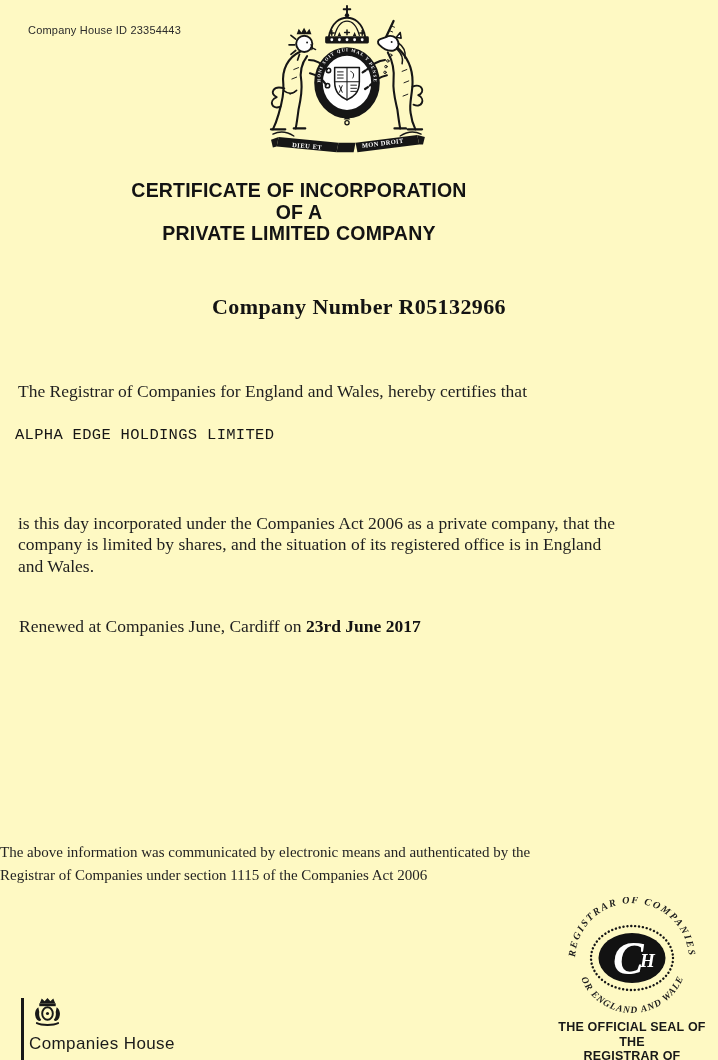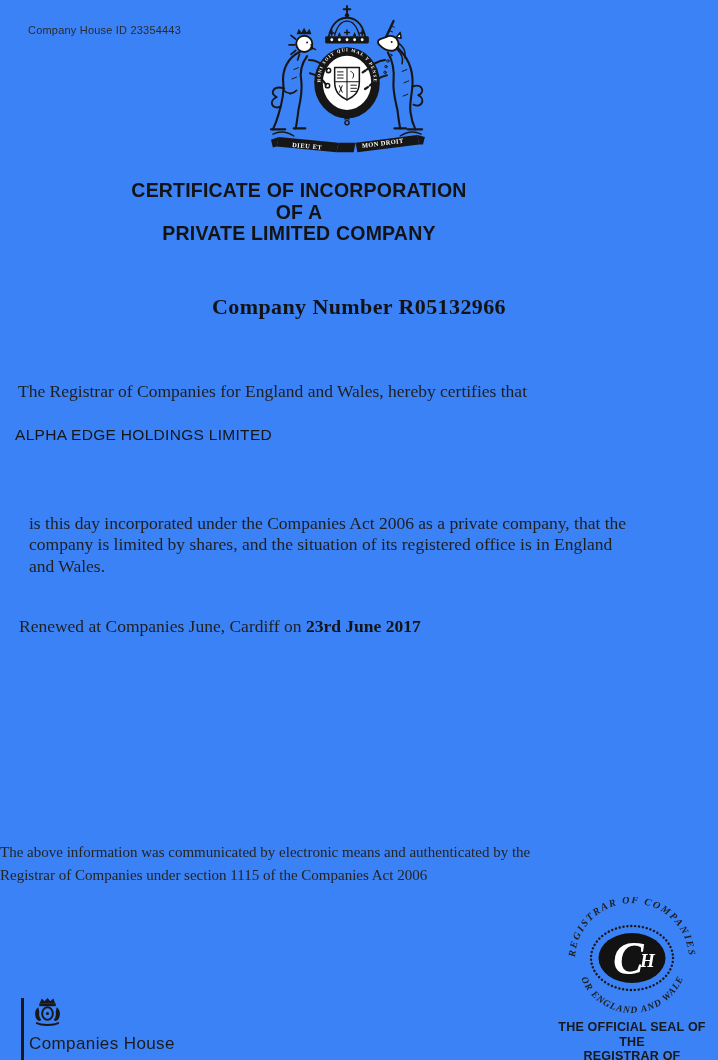--- a/index.html
+++ b/index.html
@@ -1,17 +1,17 @@
 <!DOCTYPE html>
 <html><head>
 <meta charset="utf-8">
 <style>
   html,body{margin:0;padding:0;background:#e9e9e9;}
   #page{
-    position:relative;width:718px;height:1060px;background:#3b82f6;
+    position:relative;width:718px;height:1060px;background:#fef9c3;
     font-family:"Liberation Serif",serif;color:#1f1f1f;overflow:hidden;
     margin:0 auto;
   }
   .abs{position:absolute;}
   
   .scan-id{
     left:28px;top:24px;font-family:"Liberation Sans",sans-serif;
     font-size:11px;color:#2b2b2b;letter-spacing:.2px;white-space:nowrap;
   }
   
@@ -23,25 +23,25 @@
     font-size:19.5px;line-height:21.5px;color:#131313;letter-spacing:.2px;
   }
   
   .company-number{
     left:0;top:286px;width:718px;text-align:center;
     font-family:"Liberation Serif",serif;font-weight:bold;
     font-size:22px;color:#131313;letter-spacing:.4px;margin-top:8px;
   }
   .certifies{left:18px;top:381px;font-size:17.5px;white-space:nowrap;}
   .company-name{
-    left:15px;top:426px;font-family:Liberation Sans, sans-serif;
+    left:15px;top:426px;font-family:Liberation Mono, monospace;
     font-size:15.5px;color:#161616;letter-spacing:.3px;white-space:nowrap;
   }
   .incorp-para{left:18px;top:513px;font-size:17.5px;line-height:21.3px;}
-  .incorp-para div{white-space:nowrap;margin-left:11px;}
+  .incorp-para div{white-space:nowrap;}
   .renewed{left:19px;top:616px;font-size:17.5px;white-space:nowrap;}
   .renewed b{font-weight:bold;color:#131313;}
   .auth-block{
     left:0;top:841px;width:718px;text-align:left;
     font-size:15px;line-height:22.5px;color:#242424;
   }
   
   .seal{left:547px;top:897px;width:170px;height:124px;}
   .seal-caption{
     left:547px;top:1020px;width:170px;text-align:center;

